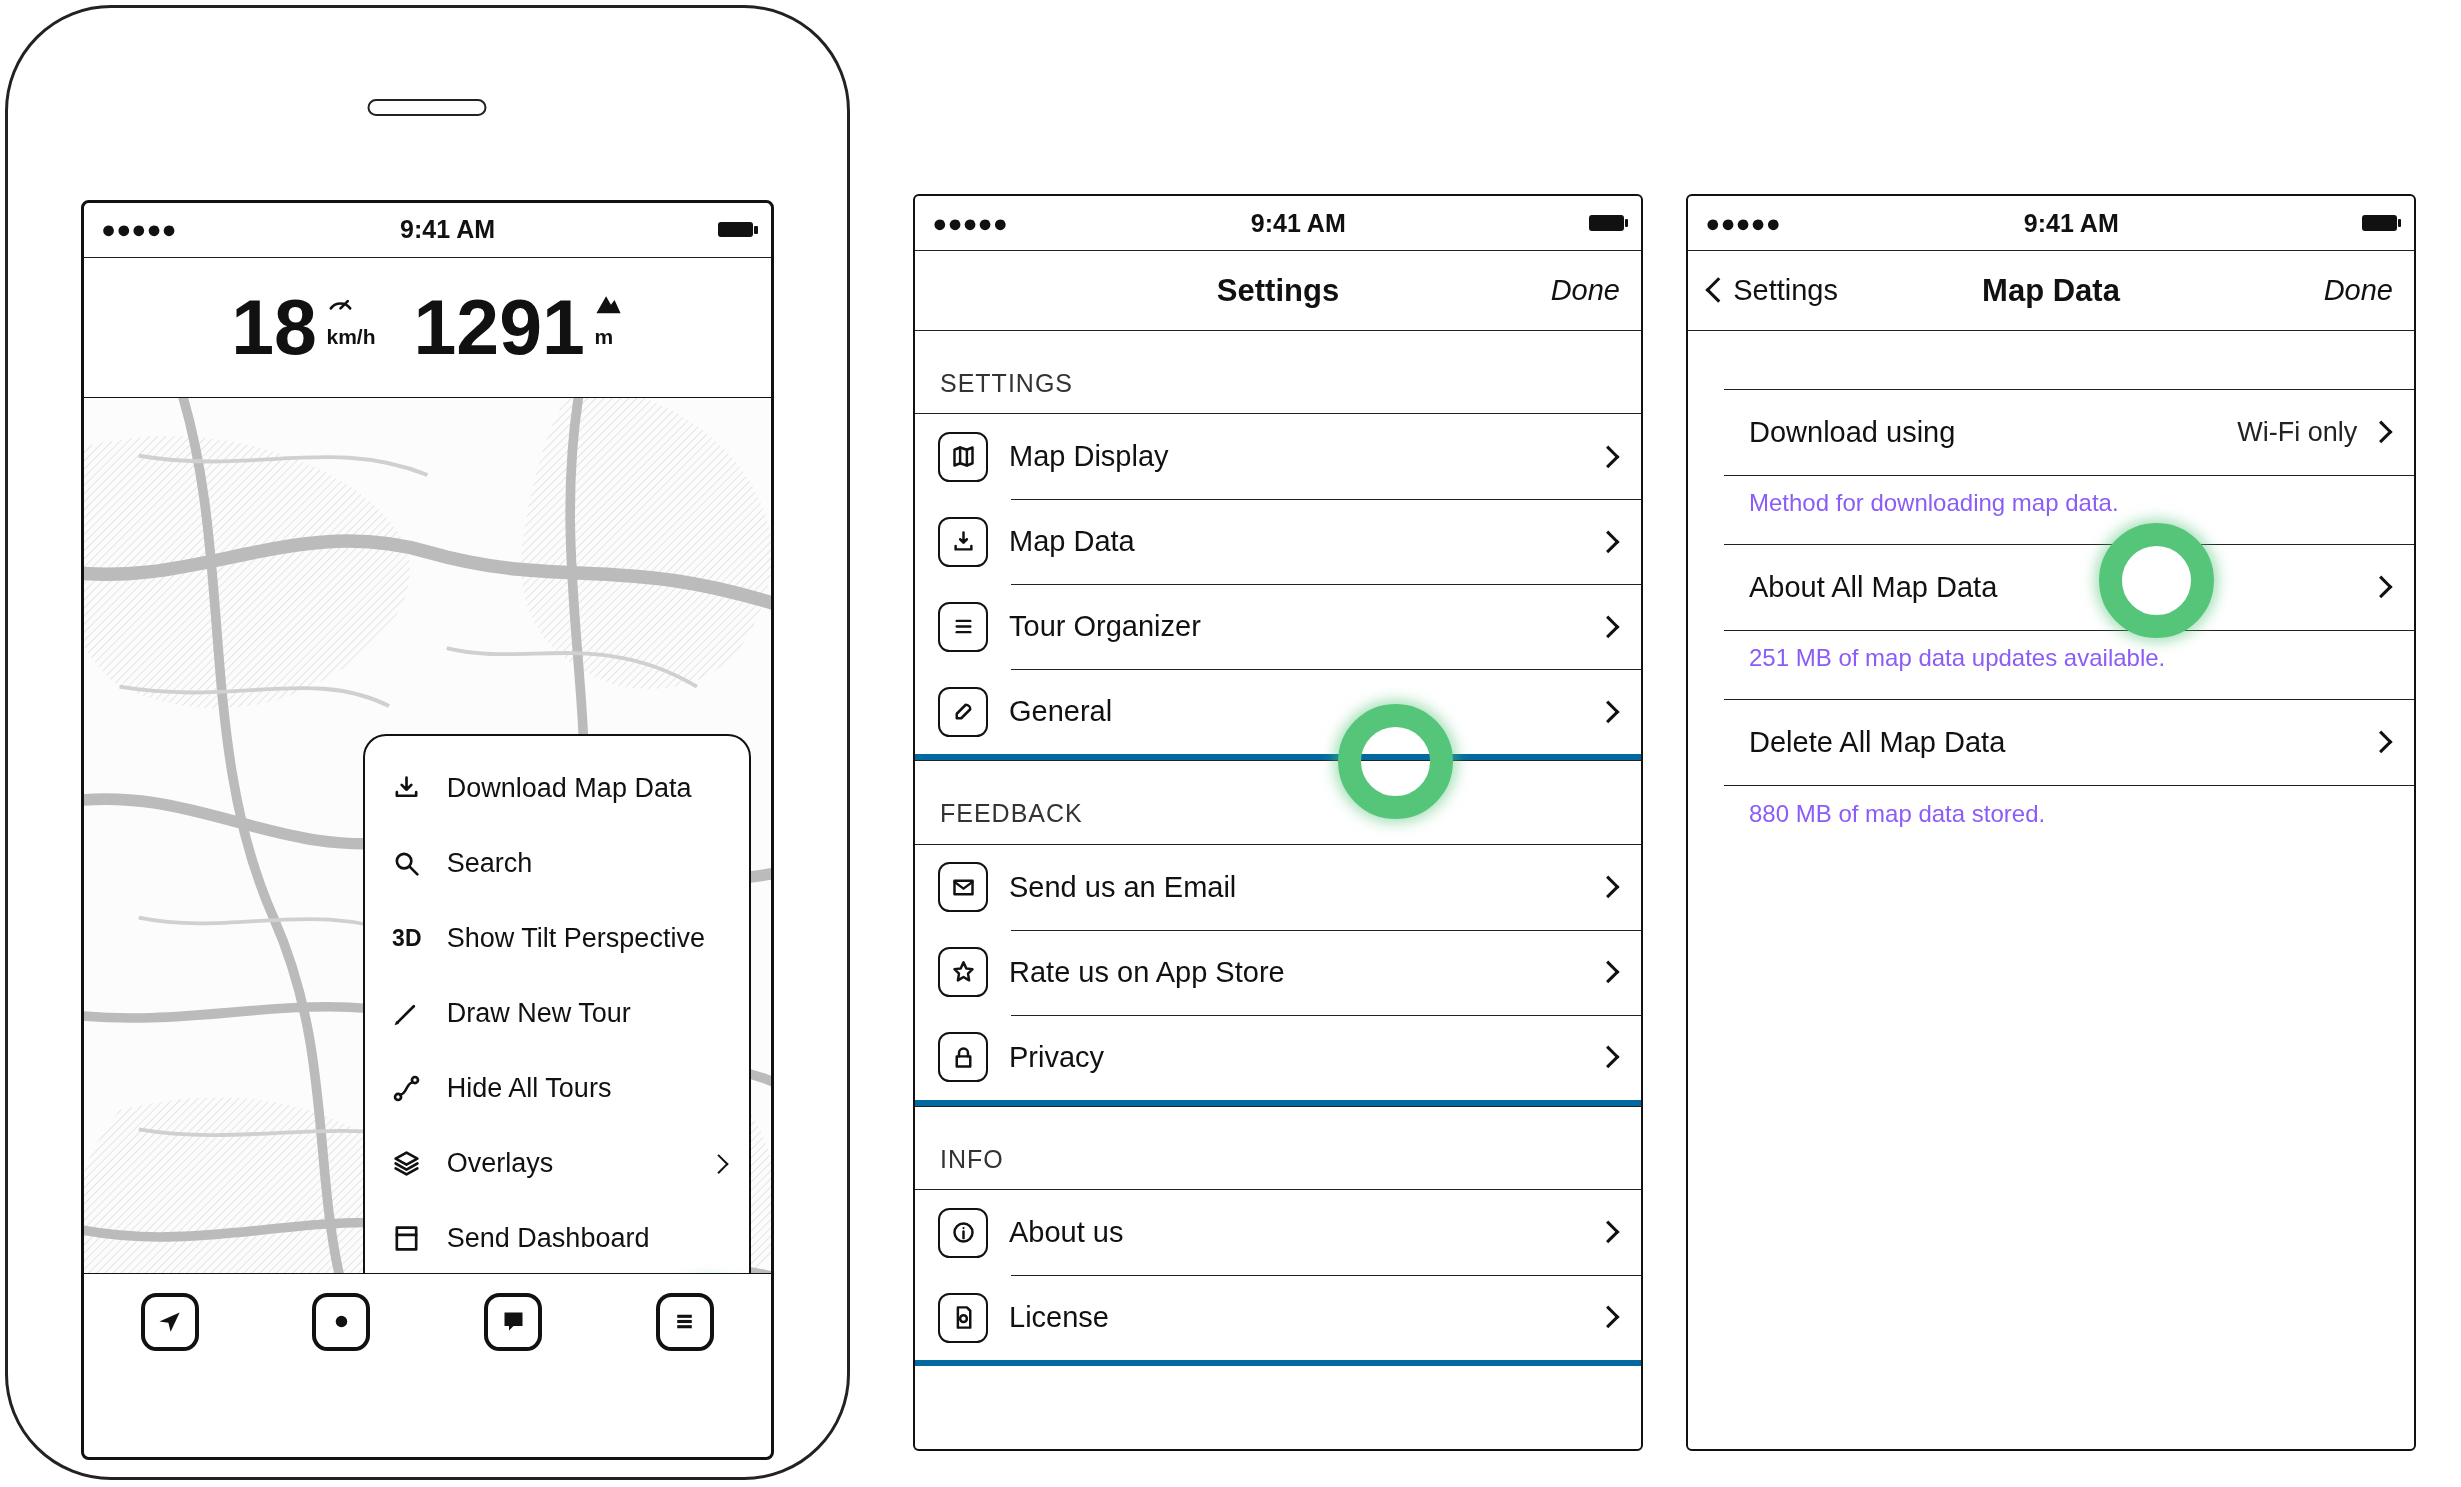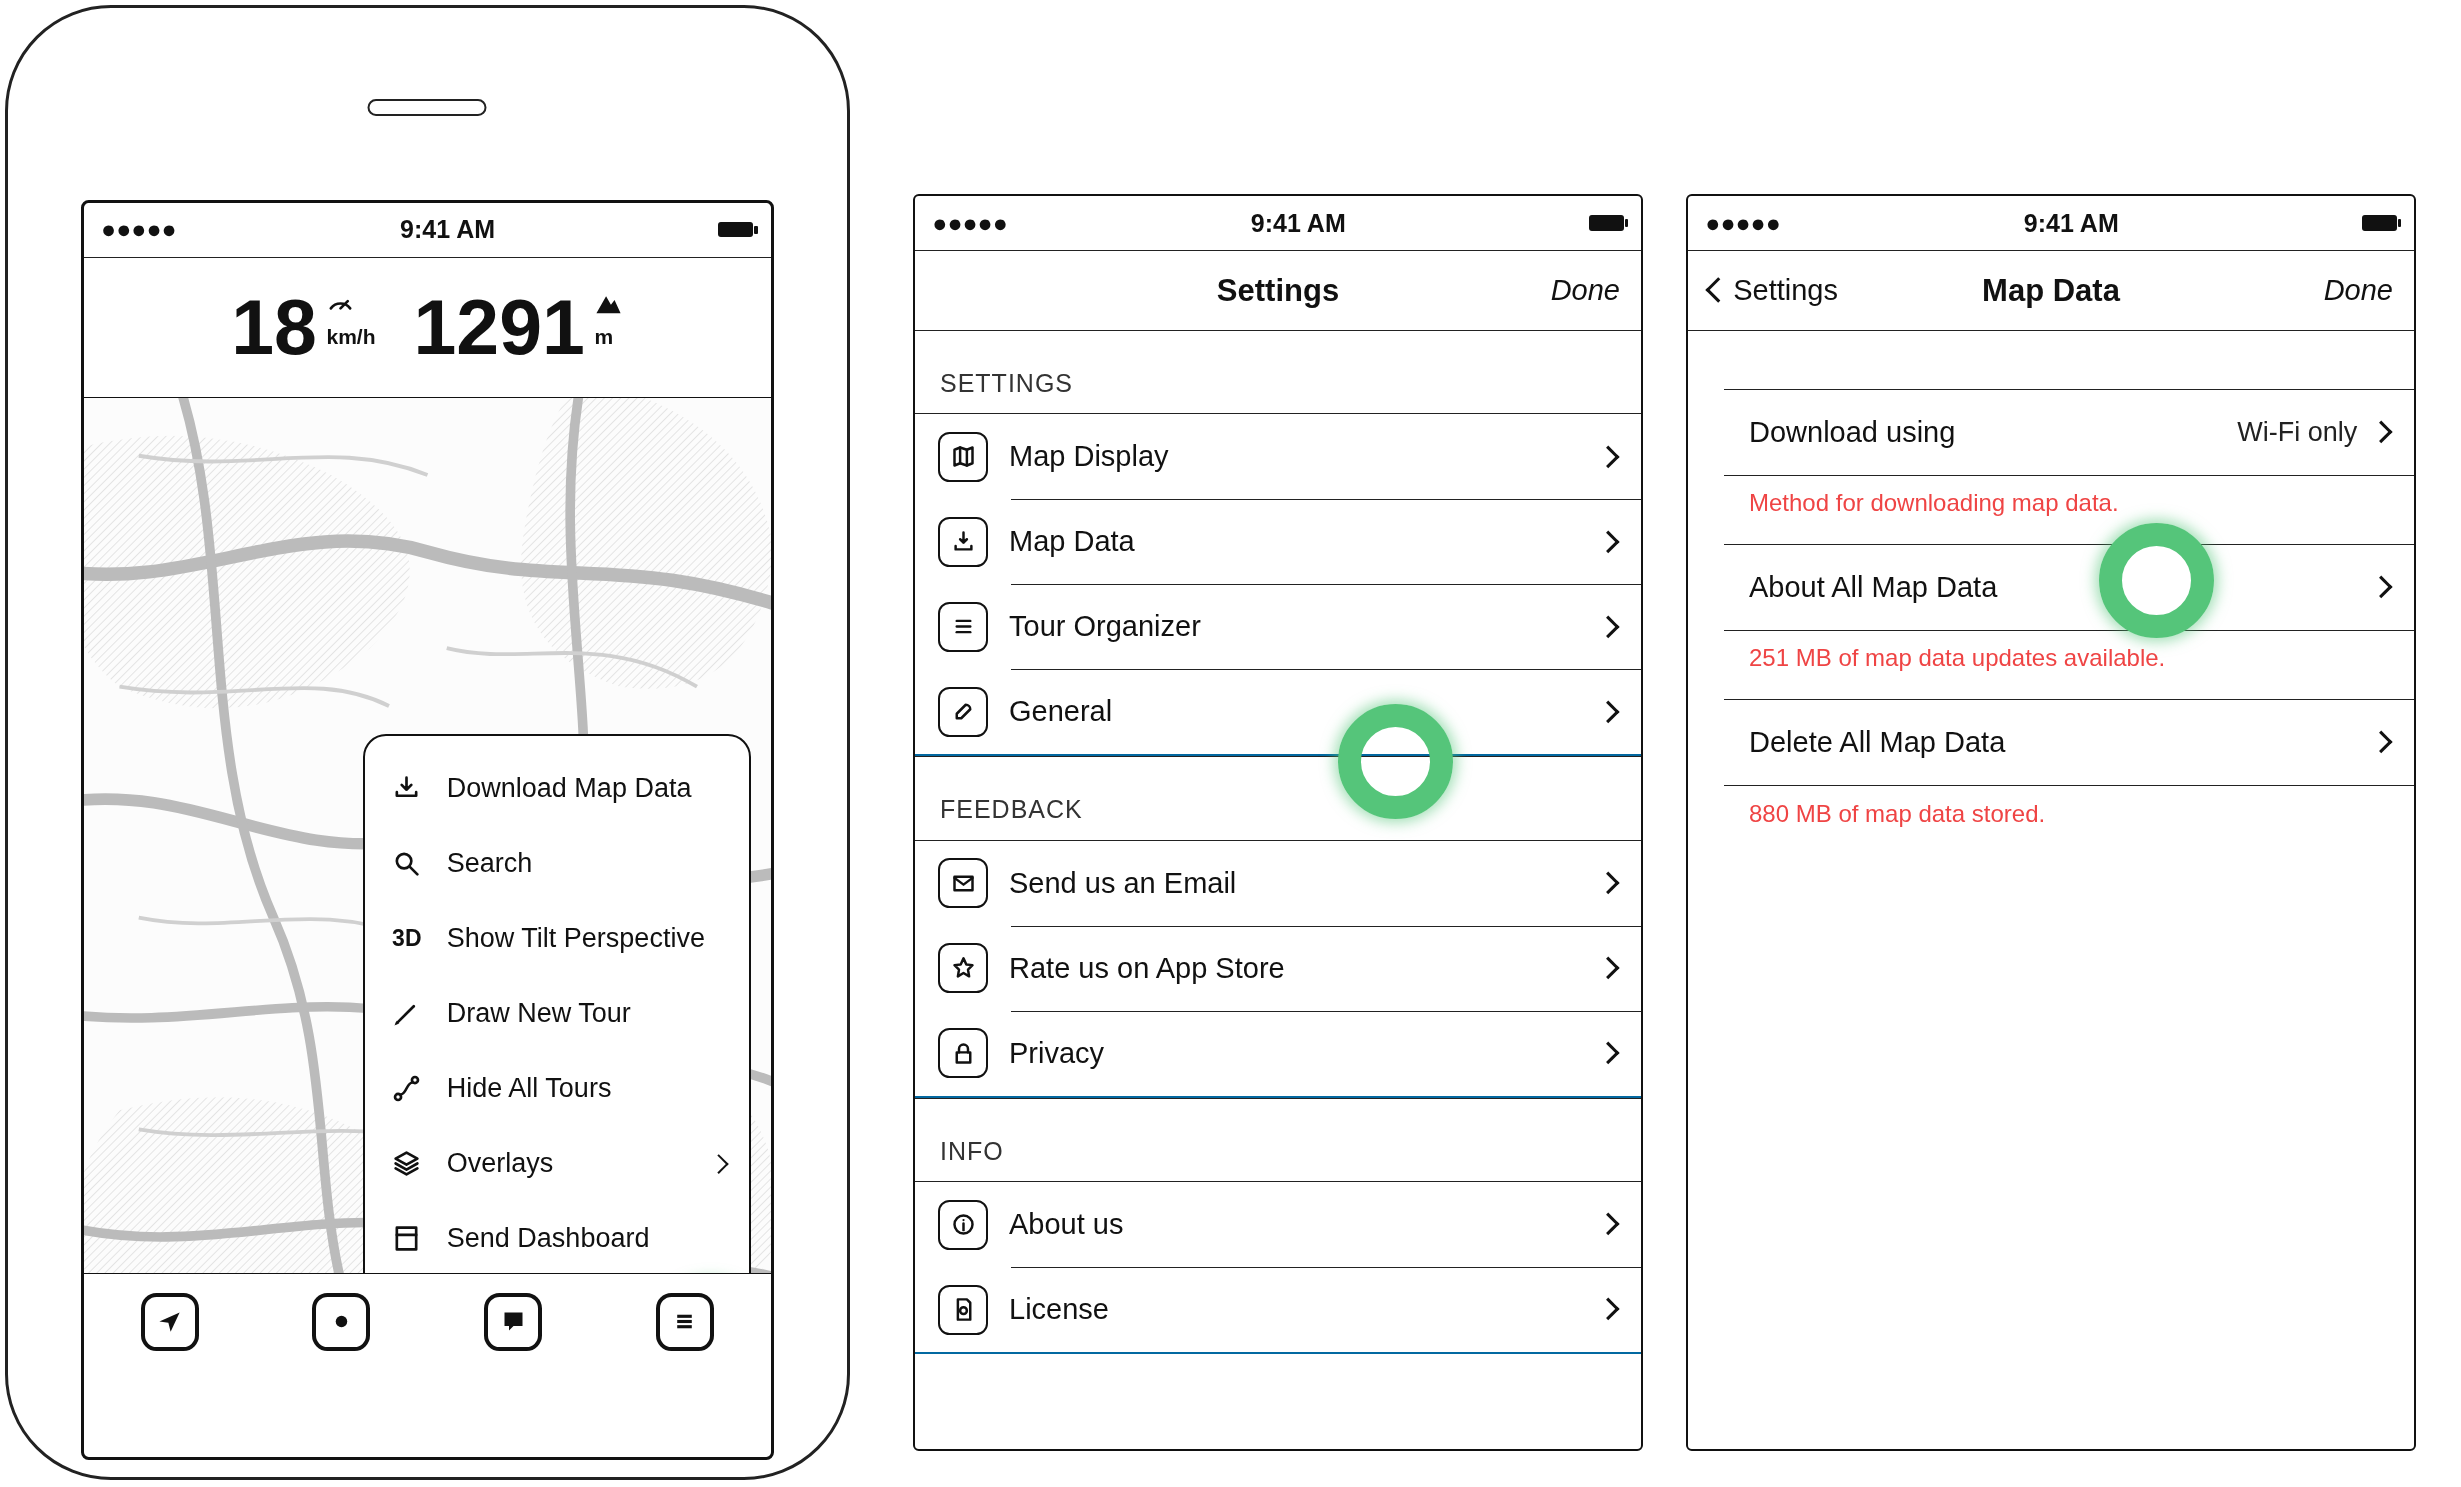--- a/index.html
+++ b/index.html
@@ -106,21 +106,21 @@
   }
 
   
   .row {
     display:flex;
     align-items:center;
     height: 85px;
     border-top: 1px solid #222;
     margin: 0;
   }
-  .row:last-child { border-bottom: 2px solid #0369a1; }
+  .row:last-child { border-bottom: 6px solid #0369a1; }
   .group .row:first-child { border-top: 1px solid #222; }
   .group .row + .row { border-top: none; }
   .group .row { position:relative; }
   .group .row:not(:first-child):before {
     content:"";
     position:absolute;
     left:96px; right:0; top:0;
     border-top:1px solid #222;
   }
   .row .ico-box {
@@ -129,21 +129,21 @@
     border-radius: 11.5px;
     margin-left: 23px;
     display:flex; align-items:center; justify-content:center;
     flex-shrink:0;
   }
   .row .ico-box svg { width:27px; height:27px; }
   .row .label { flex:1; font-size:29px; margin-left: 21px; }
   .row .value { font-size:27px; color:#222; margin-right:7.7px; }
   .chev-right { width:13.4px; height:13.4px; border-top:3.8px solid #111; border-right:3.8px solid #111; transform: rotate(45deg); margin: 0 25px 0 7.7px; flex-shrink:0; }
 
-  .caption { padding: 13.4px 25px 7.7px 25px; font-size: 24px; color:#ef4444; }
+  .caption { padding: 13.4px 25px 7.7px 25px; font-size: 24px; color:#8b5cf6; }
   .mapdata-rows .row { border-top:1px solid #222; border-bottom:1px solid #222; }
   .mapdata-rows .row .label { margin-left: 25px; }
 
   
   .s1-dash {
     height:139px;
     display:flex;
     align-items:center;
     justify-content:center;
     gap:38px;

